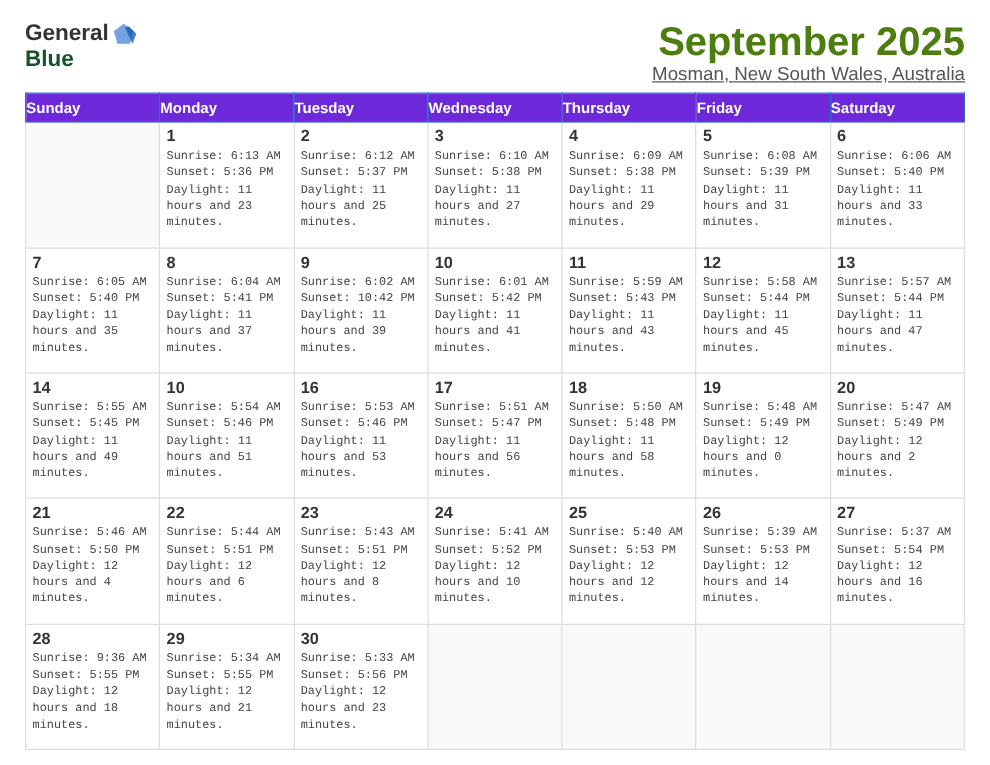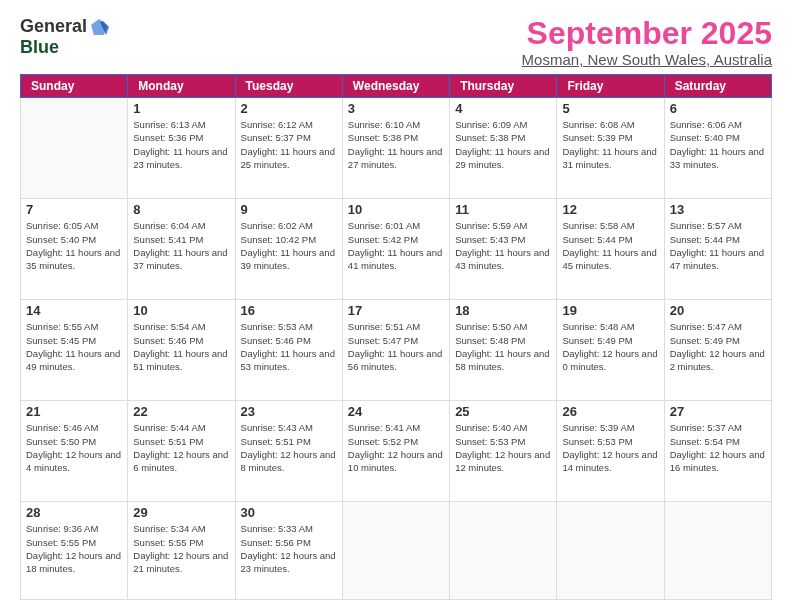--- a/index.html
+++ b/index.html
@@ -46,39 +46,39 @@
       width: 20px;
       height: 20px;
       margin-left: 2px;
     }
     .title-block {
       text-align: right;
     }
     .month-title {
       font-size: 32px;
       font-weight: bold;
-      color: #ec4899;
+      color: #4d7c0f;
       line-height: 1.1;
     }
     .location {
       font-size: 15px;
       color: #555;
       text-decoration: underline;
     }
     .calendar {
       width: 100%;
       border-collapse: collapse;
       flex: 1;
     }
     .calendar th {
-      background-color: #be185d;
+      background-color: #6d28d9;
       color: #fff;
       font-size: 12px;
       font-weight: bold;
-      padding: 4px 10px;
+      padding: 4px 0;
       border: 1px solid #2a6bc5;
       text-align: left;
     }
     .calendar td {
       border: 1px solid #ddd;
       vertical-align: top;
       padding: 3px 5px;
       width: calc(100% / 7);
       height: 80px;
       background: #fff;
@@ -90,20 +90,21 @@
       font-size: 13px;
       font-weight: bold;
       color: #333;
       display: block;
       margin-bottom: 2px;
     }
     .day-info {
       font-size: 9.5px;
       color: #444;
       line-height: 1.4;
+      font-family: Liberation Mono, monospace;
     }
     .last-row td {
       height: 70px;
     }
   </style>
 </head>
 <body>
 
 <div class="page">
   <div class="header">

